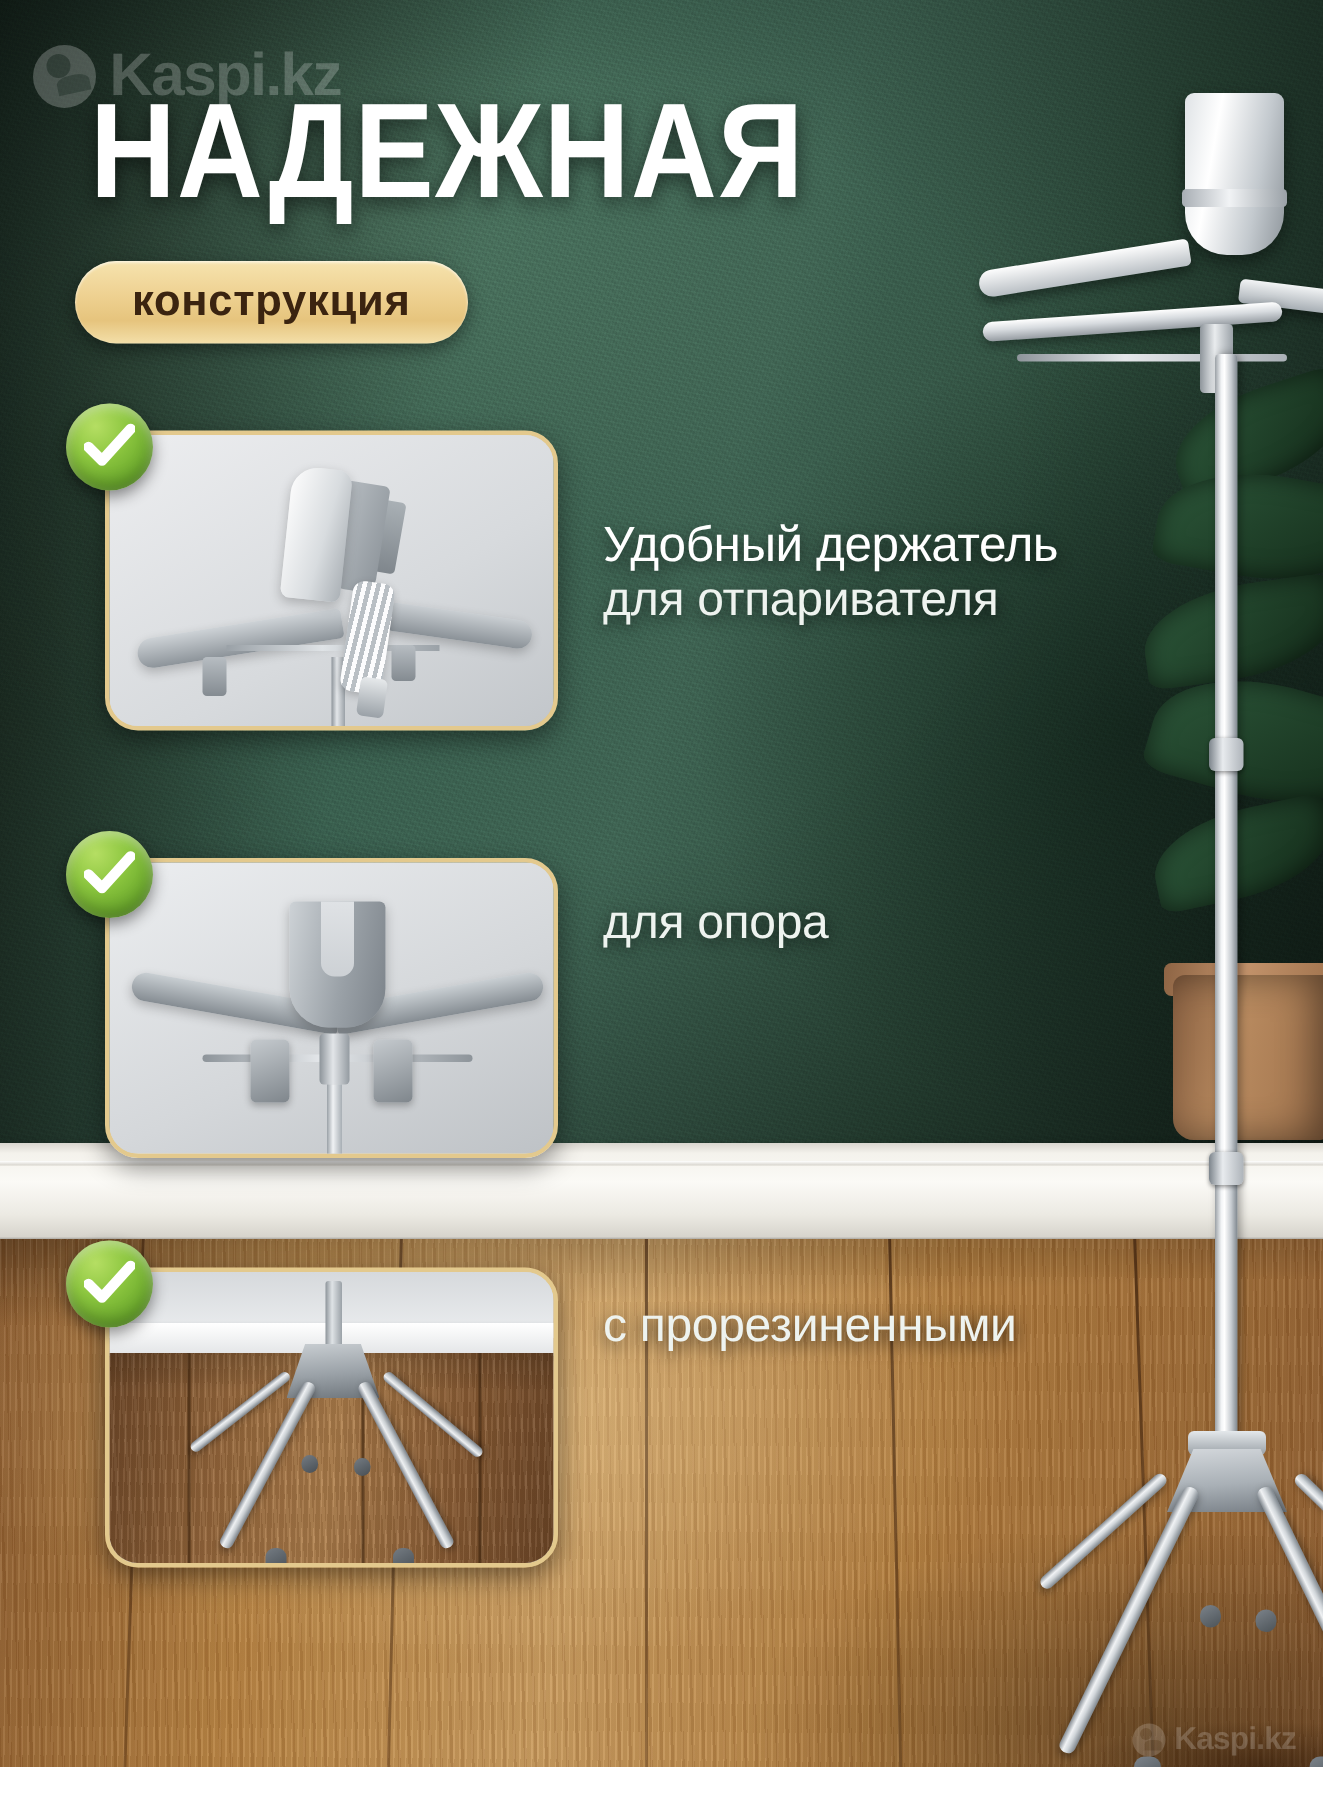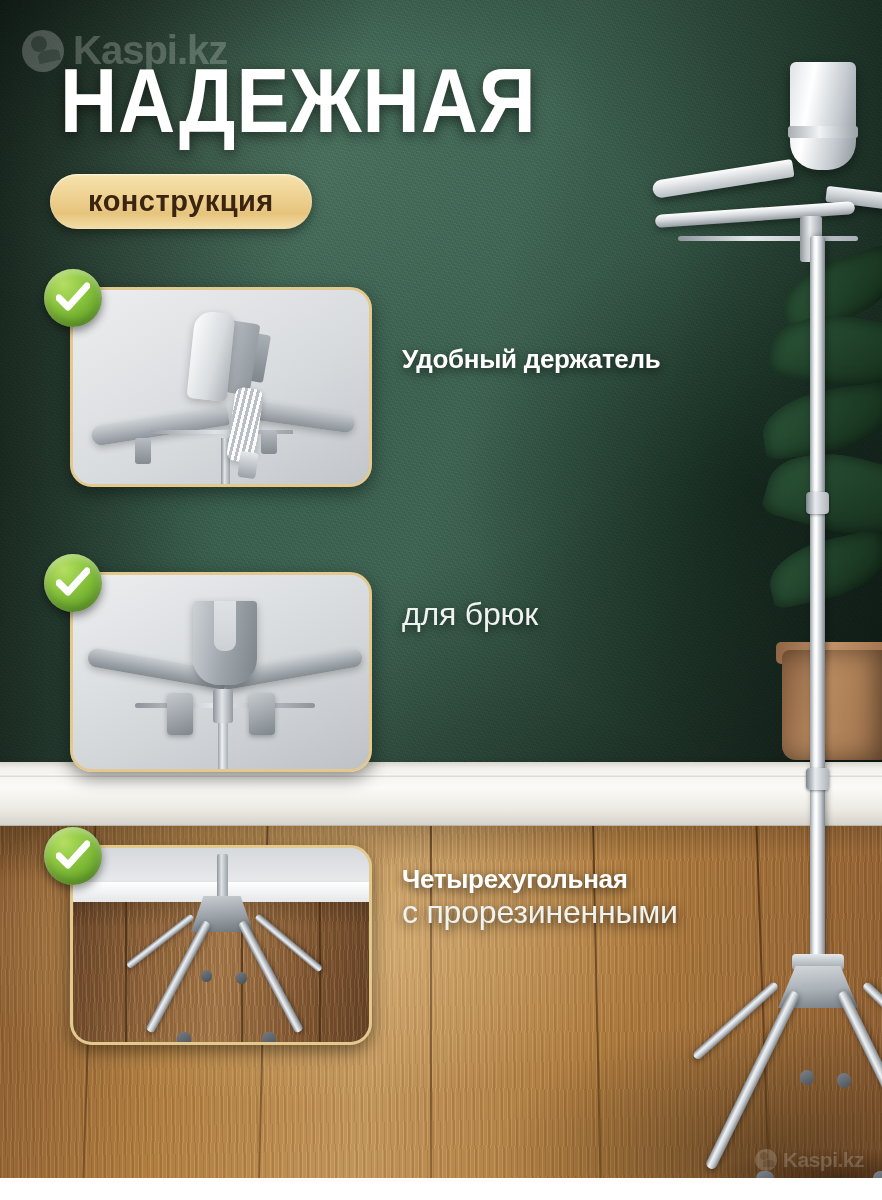--- a/index.html
+++ b/index.html
@@ -366,21 +366,21 @@
     z-index:6;
   }
   .check svg { position:absolute; left:12px; top:13px; }
 
   
   .ftext { position:absolute; left:332px; top:0; width:470px; z-index:26; }
   .f1 .ftext { top:58px; }
   .f2 .ftext { top:24px; }
   .f3 .ftext { top:20px; }
   .ft-strong {
-    font-size:26px; font-weight:700; color:#ffffff; line-height:1.10;
+    font-size:33px; font-weight:400; color:#ffffff; line-height:1.10;
     letter-spacing:-.3px; text-shadow:0 3px 10px rgba(0,0,0,.60);
     white-space:nowrap;
   }
   .ft-light {
     font-size:32px; font-weight:400; color:#eef3ef; line-height:1.14;
     letter-spacing:-.2px; text-shadow:0 3px 10px rgba(0,0,0,.60);
     white-space:nowrap;
   }
   .f3 .ft-strong, .f3 .ft-light { text-shadow:0 3px 12px rgba(0,0,0,.72); }
 
@@ -474,20 +474,21 @@
         <div class="c1-tip"></div>
       </div>
     </div>
     <div class="check">
       <svg width="34" height="32" viewBox="0 0 34 32" aria-hidden="true">
         <path d="M3 16 L12 25 L31 4" fill="none" stroke="#ffffff" stroke-width="7" stroke-linecap="round" stroke-linejoin="round"></path>
       </svg>
     </div>
     <div class="ftext">
       <div class="ft-strong">Удобный держатель</div>
+      <div class="ft-light">для отпаривателя</div>
     </div>
   </div>
 
   <div class="feature f2">
     <div class="card">
       <div class="card-inner">
         <div class="c2-bg"></div>
         <div class="c2-arm-l"></div>
         <div class="c2-arm-r"></div>
         <div class="c2-u"></div>
@@ -498,21 +499,21 @@
         <div class="c2-clipB"></div>
         <div class="c2-pole"></div>
       </div>
     </div>
     <div class="check">
       <svg width="34" height="32" viewBox="0 0 34 32" aria-hidden="true">
         <path d="M3 16 L12 25 L31 4" fill="none" stroke="#ffffff" stroke-width="7" stroke-linecap="round" stroke-linejoin="round"></path>
       </svg>
     </div>
     <div class="ftext">
-      <div class="ft-light">для брюк</div>
+      <div class="ft-light">для опора</div>
     </div>
   </div>
 
   <div class="feature f3">
     <div class="card">
       <div class="card-inner">
         <div class="c3-wall"></div>
         <div class="c3-base"></div>
         <div class="c3-floor"></div>
         <div class="c3-floor-grain"></div>
@@ -530,21 +531,20 @@
         <div class="c3-foot c3-fa"></div>
         <div class="c3-foot c3-fb"></div>
       </div>
     </div>
     <div class="check">
       <svg width="34" height="32" viewBox="0 0 34 32" aria-hidden="true">
         <path d="M3 16 L12 25 L31 4" fill="none" stroke="#ffffff" stroke-width="7" stroke-linecap="round" stroke-linejoin="round"></path>
       </svg>
     </div>
     <div class="ftext">
-      <div class="ft-strong">Четырехугольная</div>
       <div class="ft-light">с прорезиненными</div>
     </div>
   </div>
 
   <div class="watermark-br">
     <div class="wm-globe-sm"></div>
     <div class="wm-text-sm">Kaspi.kz</div>
   </div>
 
   <div class="bottom-white"></div>

